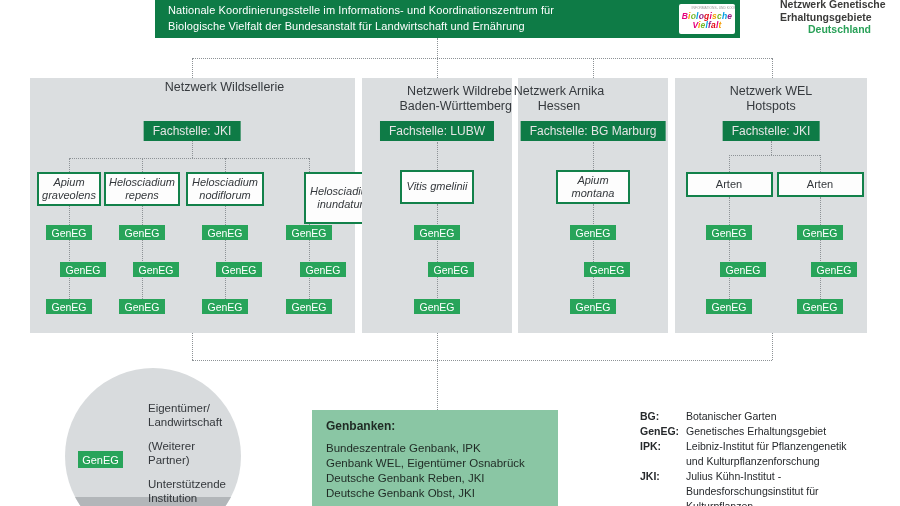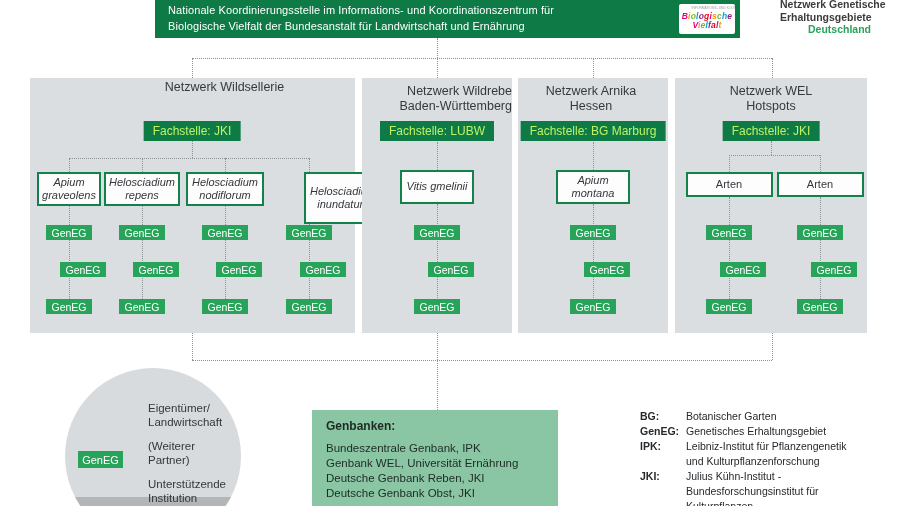--- a/index.html
+++ b/index.html
@@ -12,21 +12,21 @@
   .banner-text{position:absolute;left:13px;top:3px;color:#fff;font-size:11px;line-height:15.5px;letter-spacing:.1px;}
   .banner-logo{position:absolute;right:5px;top:4px;width:56px;height:30px;background:#fff;border-radius:2px;text-align:center;overflow:hidden;}
   .logo-caption{font-size:6px;transform:scale(.55);transform-origin:center top;color:#9a9a9a;margin-top:2px;white-space:nowrap;}
   .logo-word{font-size:8.5px;font-weight:bold;font-style:italic;line-height:8.5px;letter-spacing:.2px;}
   
   .brand{position:absolute;left:780px;top:-2px;width:120px;font-size:10.5px;font-weight:bold;line-height:12.5px;color:#3B3B3A;}
   .brand .green{color:#29A158;padding-left:28px;}
   
   .panel{position:absolute;top:78px;height:255px;background:#DBDEE0;}
   .net-title{position:absolute;text-align:center;font-size:12.5px;color:#35393D;line-height:15px;white-space:pre-line;}
-  .fach{position:absolute;transform:translateX(-50%);background:#0E7B46;color:#bef264;font-size:12px;padding:3px 9px;white-space:nowrap;}
+  .fach{position:absolute;transform:translateX(-50%);background:#0E7B46;color:#e5e5e5;font-size:12px;padding:3px 9px;white-space:nowrap;}
   .child{position:absolute;background:#FDFDFD;border:2px solid #12814A;box-sizing:border-box;display:flex;align-items:center;justify-content:center;text-align:center;font-size:11px;color:#34383C;line-height:1.22;}
   .child.italic{font-style:italic;}
   .geneg{position:absolute;width:46px;height:15px;background:#28A45A;color:#fff;font-size:10.5px;display:flex;align-items:center;justify-content:center;}
   .dot-v{position:absolute;width:0;border-left:1px dotted #8D9296;}
   .dot-h{position:absolute;height:0;border-top:1px dotted #8D9296;}
   .leafbox{position:absolute;left:288px;top:82px;width:58px;height:52px;background:#fff;display:flex;align-items:center;justify-content:center;}
   
   .circle{position:absolute;left:65px;top:368px;width:176px;height:176px;border-radius:50%;background:#D8DBDD;overflow:hidden;}
   .circle-band{position:absolute;left:0;right:0;top:129px;height:47px;background:#B2B6B9;}
   .circle-geneg{position:absolute;left:13px;top:83px;width:45px;height:17px;background:#28A45A;color:#fff;font-size:11px;display:flex;align-items:center;justify-content:center;}
@@ -89,21 +89,21 @@
 Partner)</div>
         <div class="circle-par">Unterstützende
 Institution</div>
       </div>
   </div>
 
   <div class="genbank">
     <div class="gb-title">Genbanken:</div>
     <div>
         <div class="gb-item">Bundeszentrale Genbank, IPK</div>
-        <div class="gb-item">Genbank WEL, Universität Ernährung</div>
+        <div class="gb-item">Genbank WEL, Eigentümer Osnabrück</div>
         <div class="gb-item">Deutsche Genbank Reben, JKI</div>
         <div class="gb-item">Deutsche Genbank Obst, JKI</div>
       </div>
   </div>
 
   <div class="legend">
       <div class="lg-row">
         <div class="lg-term">BG:</div>
         <div class="lg-def">Botanischer Garten</div>
       </div>
@@ -163,21 +163,21 @@
     <div class="net-title" style="left: 362px; width: 150px; top: 84px; text-align: right;">Netzwerk Wildrebe
 Baden-Württemberg</div>
     <div class="fach" style="left: 437px; top: 121px;">Fachstelle: LUBW</div>
     <div class="dot-v" style="left: 437px; top: 142px; height: 28px;"></div>
     <div class="dot-v" style="left: 437px; top: 204px; height: 98px;"></div>
     <div class="child italic" style="left: 400px; top: 170px; width: 74px; height: 34px;">Vitis gmelinii</div>
     <div class="geneg" style="left: 414px; top: 225px;">GenEG</div>
     <div class="geneg" style="left: 428px; top: 262px;">GenEG</div>
     <div class="geneg" style="left: 414px; top: 299px;">GenEG</div>
     <div class="panel" style="left: 518px; width: 150px;"></div>
-    <div class="net-title" style="left: 528px; width: 126px; top: 84px;">Netzwerk Arnika
+    <div class="net-title" style="left: 496px; width: 126px; top: 84px;">Netzwerk Arnika
 Hessen</div>
     <div class="fach" style="left: 593px; top: 121px;">Fachstelle: BG Marburg</div>
     <div class="dot-v" style="left: 593px; top: 142px; height: 28px;"></div>
     <div class="dot-v" style="left: 593px; top: 204px; height: 98px;"></div>
     <div class="child italic" style="left: 556px; top: 170px; width: 74px; height: 34px;">Apium montana</div>
     <div class="geneg" style="left: 570px; top: 225px;">GenEG</div>
     <div class="geneg" style="left: 584px; top: 262px;">GenEG</div>
     <div class="geneg" style="left: 570px; top: 299px;">GenEG</div>
     <div class="panel" style="left: 675px; width: 192px;"></div>
     <div class="net-title" style="left: 675px; width: 192px; top: 84px;">Netzwerk WEL

